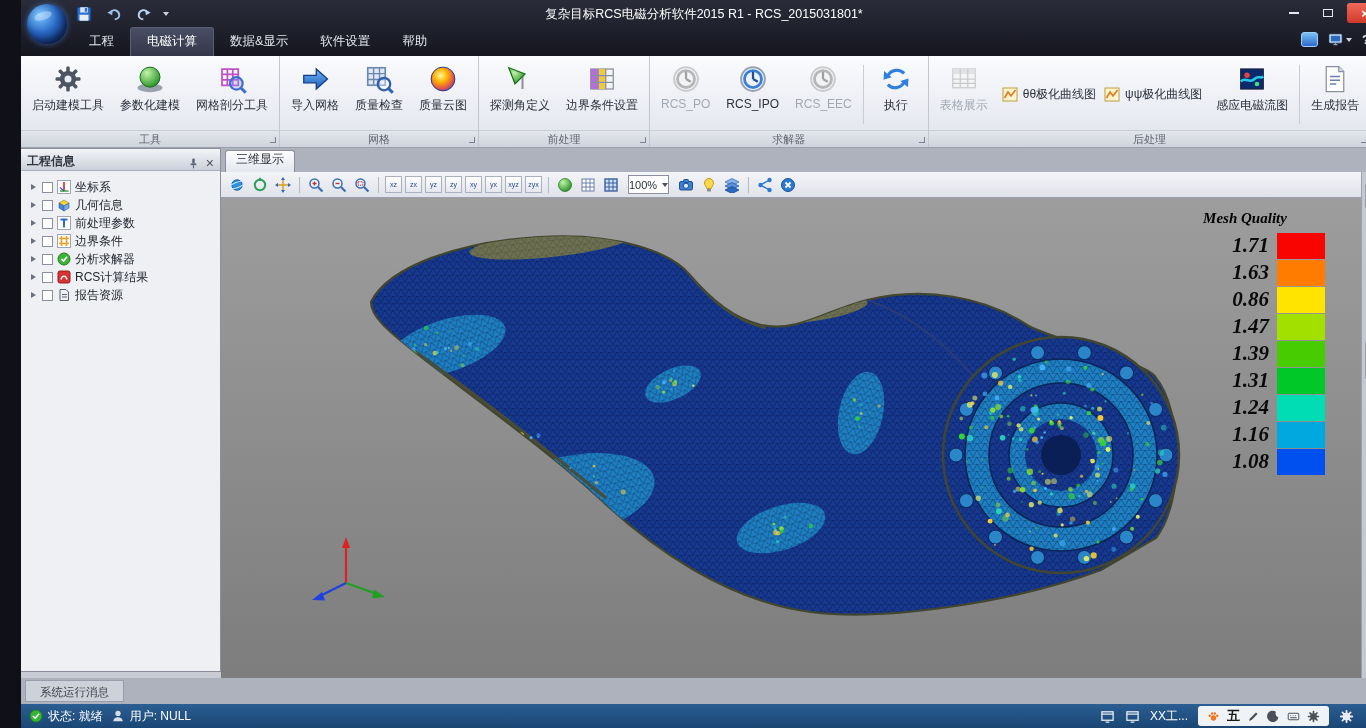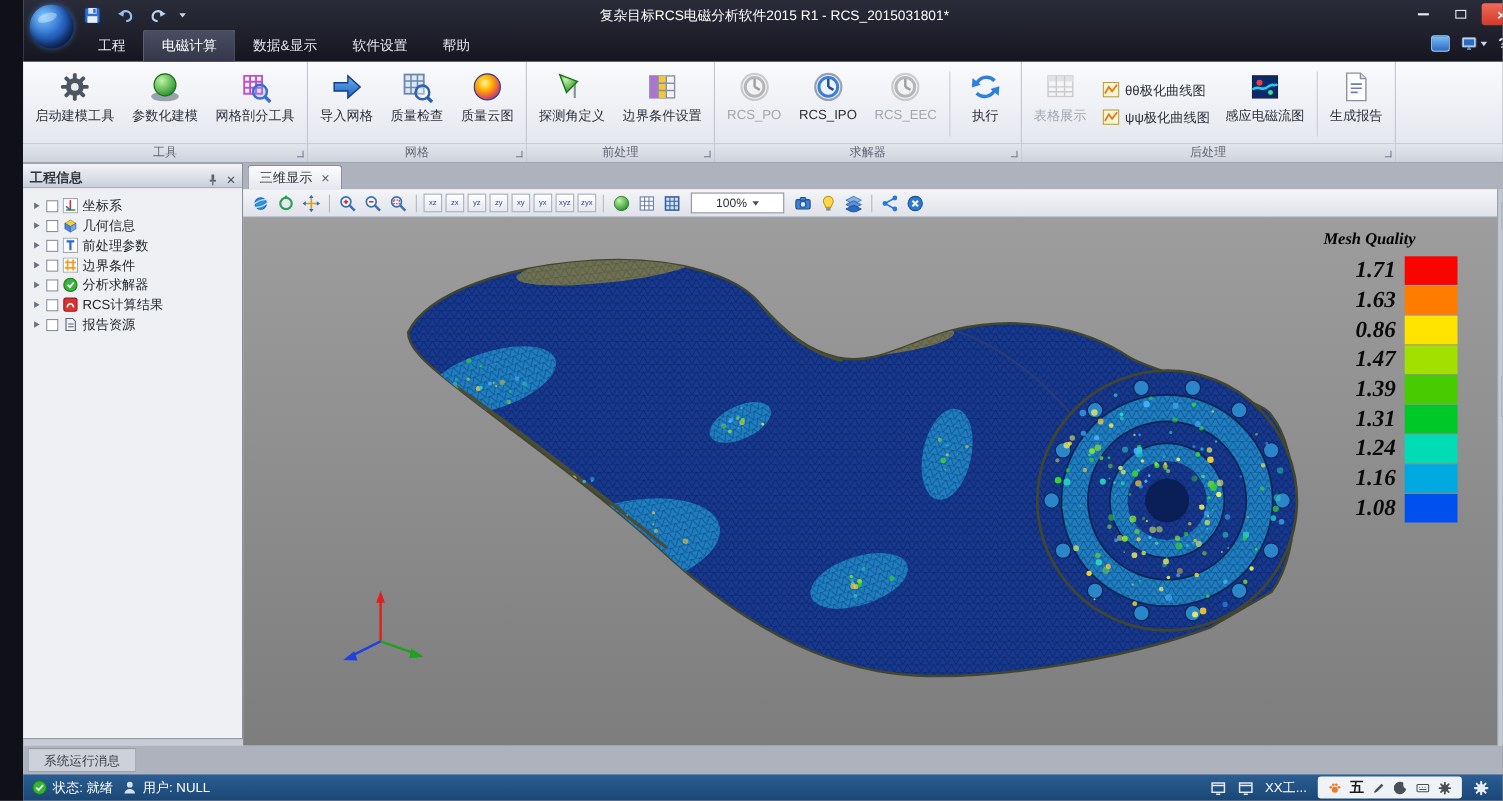--- a/index.html
+++ b/index.html
@@ -49,21 +49,21 @@
     border-top:1px solid #c8ccd5; text-align:center; }
   .gname { font-size:11px; color:#606672; line-height:16px; }
   .glauncher { position:absolute; right:3px; bottom:4px; width:6px; height:6px;
     border-right:1.5px solid #7a8090; border-bottom:1.5px solid #7a8090; }
   .rib-btn { display:flex; flex-direction:column; align-items:center; justify-content:flex-start;
     padding:5px 8px 1px; min-width:58px; border-radius:3px; cursor:default; }
   .rib-btn .ric { width:30px; height:30px; margin-bottom:3px; }
   .rlabel { font-size:12px; color:#2c313b; white-space:nowrap; }
   .rib-btn.disabled .rlabel { color:#a2a8b2; }
   .rib-btn.disabled .ric { filter:grayscale(1) opacity(.5); }
-  .rib-col { display:flex; flex-direction:column; justify-content:center; gap:8px; padding:0 6px; }
+  .rib-col { display:flex; flex-direction:row; justify-content:center; gap:8px; padding:0 6px; }
   .rib-small { display:flex; align-items:center; gap:5px; font-size:12px; color:#2c313b; white-space:nowrap;}
   .rib-small svg { width:16px; height:16px; }
   .rib-vline { width:1px; background:#c8ccd5; margin:6px 3px; }
   .rib-fill { flex:1; display:flex; flex-direction:column; }
   .rib-fill .rib-body { flex:1; }
   .rib-chevron { position:absolute; right:6px; bottom:3px; }
 
   
   .main { position:absolute; top:148px; left:0; right:0; bottom:50px; }
 
@@ -79,34 +79,34 @@
   .twisty { width:0; height:0; border-top:3.5px solid transparent; border-bottom:3.5px solid transparent;
     border-left:5px solid #6a7080; margin:0 2px 0 6px; }
   .cb { width:11px; height:11px; background:#ffffff; border:1px solid #8a90a0; }
   .ti { width:14px; height:14px; }
   .tl { font-size:12px; color:#23272f; }
 
   .doc-area { position:absolute; left:200px; right:0; top:0; bottom:0; background:#b4b8c2; }
   .doc-tabbar { position:absolute; left:0; right:0; top:0; height:24px; background:#aeb2bd; display:flex; align-items:flex-end; padding-left:4px; }
   .doc-tab { display:flex; align-items:center; gap:8px; height:22px; padding:0 10px;
     background:linear-gradient(#fdfdfe,#e4e7ee); border:1px solid #8a8f9a; border-bottom:none;
-    border-radius:3px 3px 0 0; font-size:12px; color:#2c313b; }
+    border-radius:3px 3px 0 0; font-size:12px; color:#2c313b;flex-direction:column; }
   .tab-close { color:#5a6070; font-size:13px; line-height:1; }
   .tabbar-caret { position:absolute; right:8px; top:8px; }
 
   .vp-toolbar { position:absolute; left:0; right:26px; top:24px; height:26px;
     background:linear-gradient(#f4f5f8,#dfe2e9); border-bottom:1px solid #9aa0ac;
     display:flex; align-items:center; gap:3px; padding:0 6px; }
   .vbtn { width:20px; height:20px; display:flex; align-items:center; justify-content:center; border-radius:2px; }
   .vbtn svg { width:16px; height:16px; }
   .vsep { width:1px; height:16px; background:#b4b8c2; margin:0 3px; }
   .vaxis { width:17px; height:17px; border:1px solid #aab0bc; background:linear-gradient(#ffffff,#e4e7ee);
     font-size:7px; color:#2a4a8a; display:flex; align-items:center; justify-content:center; }
   .combo { display:flex; align-items:center; gap:5px; height:19px; background:#ffffff;
-    border:1px solid #8a90a0; padding:0 22px; font-size:11px; color:#2c313b; margin:0 4px; }
+    border:1px solid #8a90a0; padding:0 0; font-size:11px; color:#2c313b; margin:0 4px; }
 
   .viewport { position:absolute; left:0; right:26px; top:50px; bottom:0; overflow:hidden; }
   .viewport svg.scene { display:block; }
 
   .legend { position:absolute; top:12px; right:36px; width:160px; }
   .lg-title { font:italic bold 15px "Liberation Serif","DejaVu Serif",serif; color:#000;
     text-align:center; margin-bottom:5px; }
   .lg-row { display:flex; align-items:center; justify-content:flex-end; gap:8px; height:27px; }
   .lg-val { font:italic bold 21px "Liberation Serif","DejaVu Serif",serif; color:#0a0a0a; }
   .lg-color { width:48px; height:26px; }

